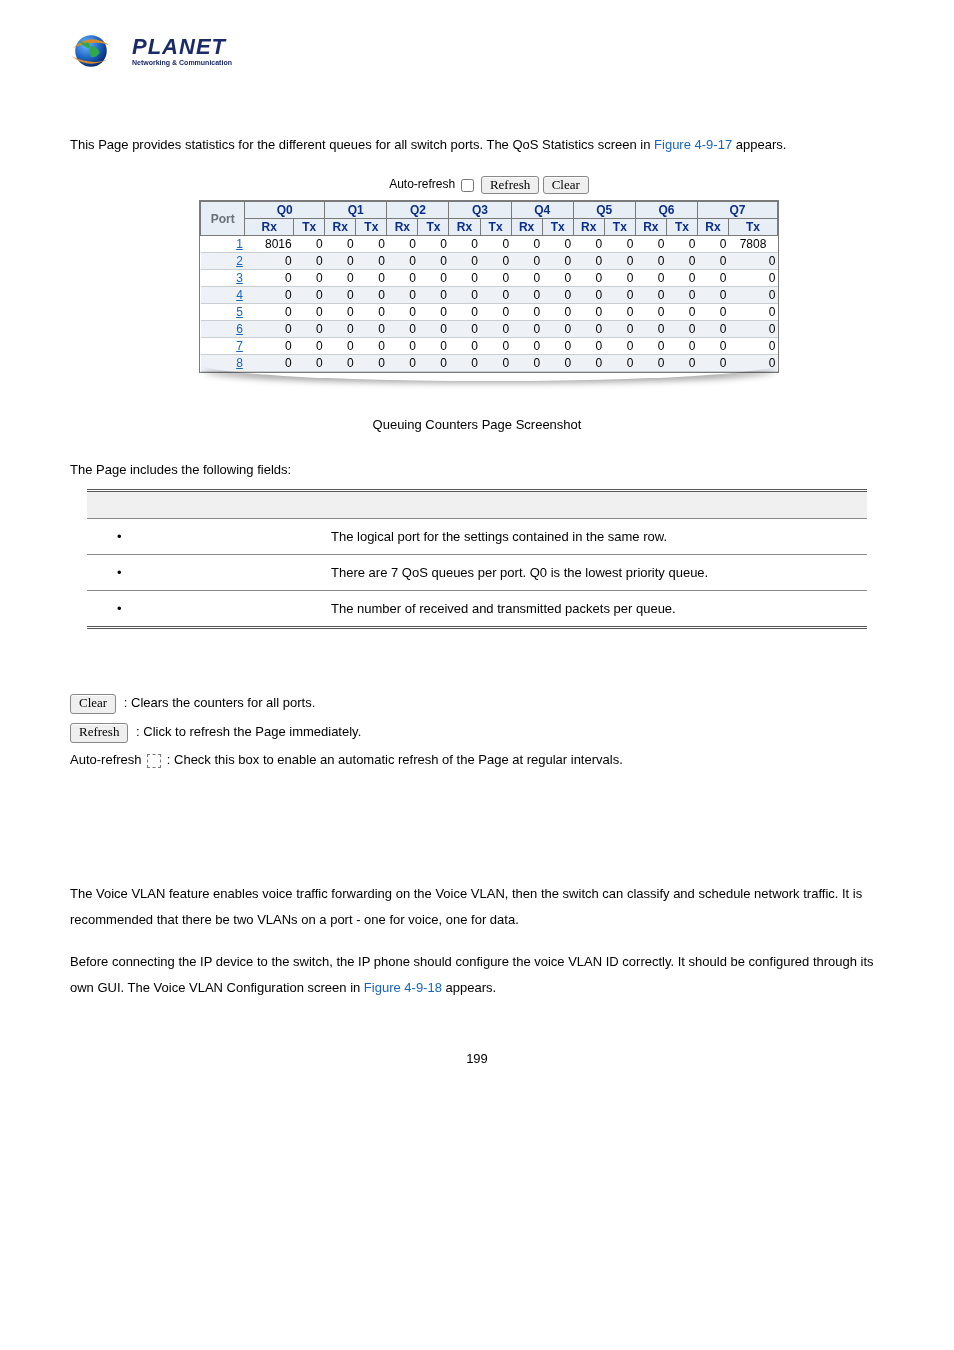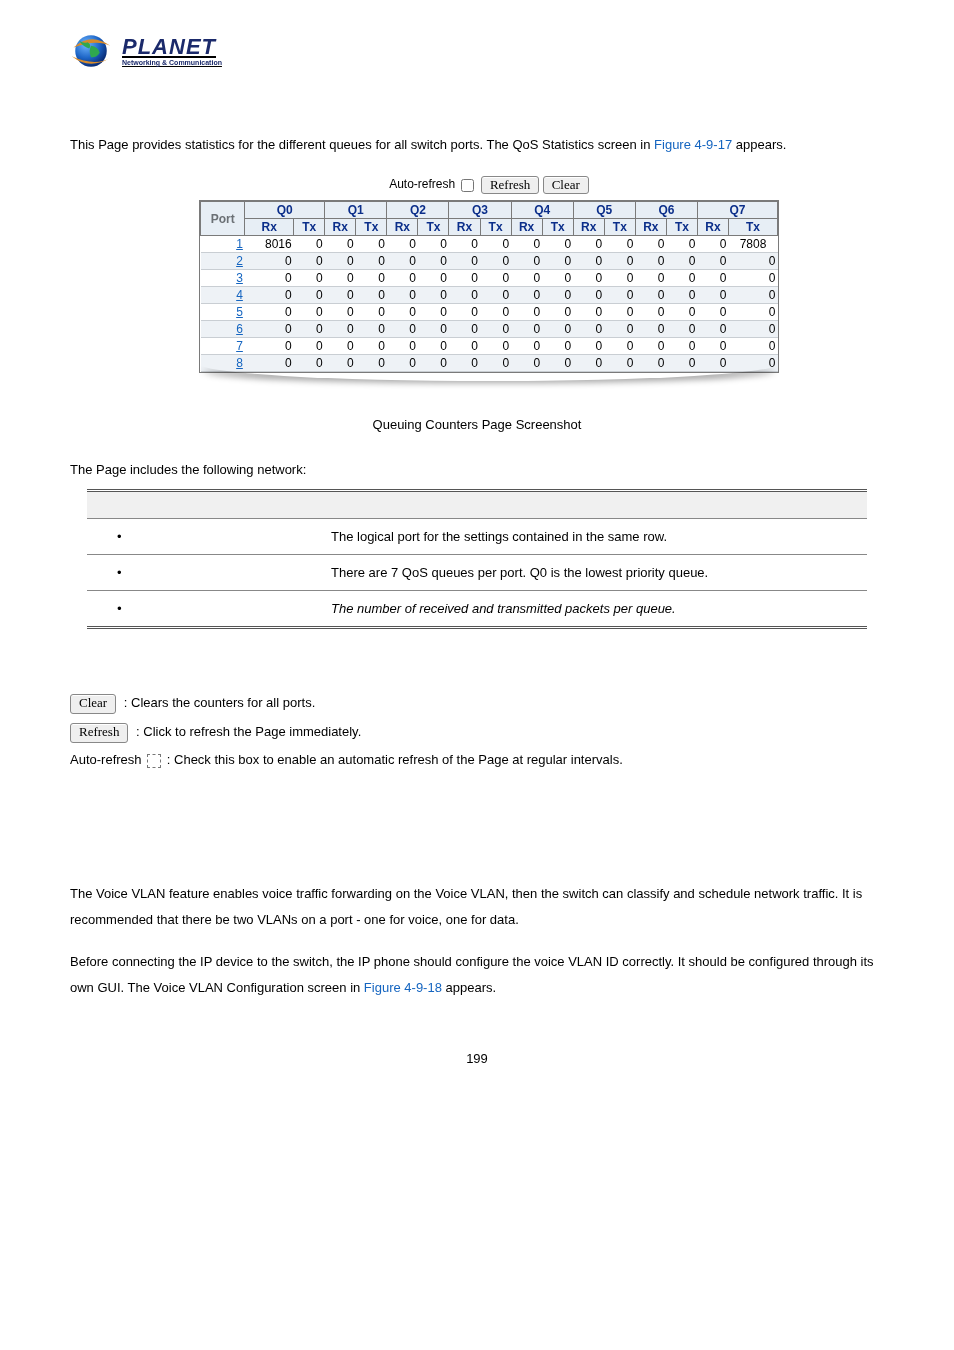--- a/index.html
+++ b/index.html
@@ -10,23 +10,22 @@
     color: #000;
     width: 954px;
     background: #fff;
   }
   .page {
     padding: 30px 70px 30px 70px;
   }
   .logo {
     display: flex;
     align-items: center;
-    gap: 10px;
+    gap: 20px;
     margin-bottom: 30px;
-    text-decoration: underline;
   }
   .logo-mark {
     width: 42px;
     height: 42px;
   }
   .logo-text {
     display: flex;
     flex-direction: column;
     line-height: 1;
   }
@@ -160,21 +159,20 @@
     background: #f0f0f0;
     height: 24px;
   }
   table.fields td {
     border-bottom: 1px solid #888;
     padding: 10px 12px;
     vertical-align: middle;
   }
   table.fields tr:last-child td {
     border-bottom: 3px double #555;
-    font-style: italic;
   }
   table.fields td.label {
     width: 190px;
     text-align: left;
     padding-left: 30px;
   }
   table.fields td.label::before{
     content: "•";
     display:inline-block;
     width: 18px;
@@ -450,21 +448,21 @@
               <td style="text-align: right;">0</td>
             </tr>
           </tbody>
     </table>
     </div>
     <div class="shadow-curve"></div>
   </div>
 
   <div class="caption">Queuing Counters Page Screenshot</div>
 
-  <p class="fields-intro">The Page includes the following network:</p>
+  <p class="fields-intro">The Page includes the following fields:</p>
 
   <table class="fields">
     <thead>
       <tr>
           <th style="width:210px"></th>
           <th></th>
         </tr>
     </thead>
     <tbody id="fields-body">
         <tr>

